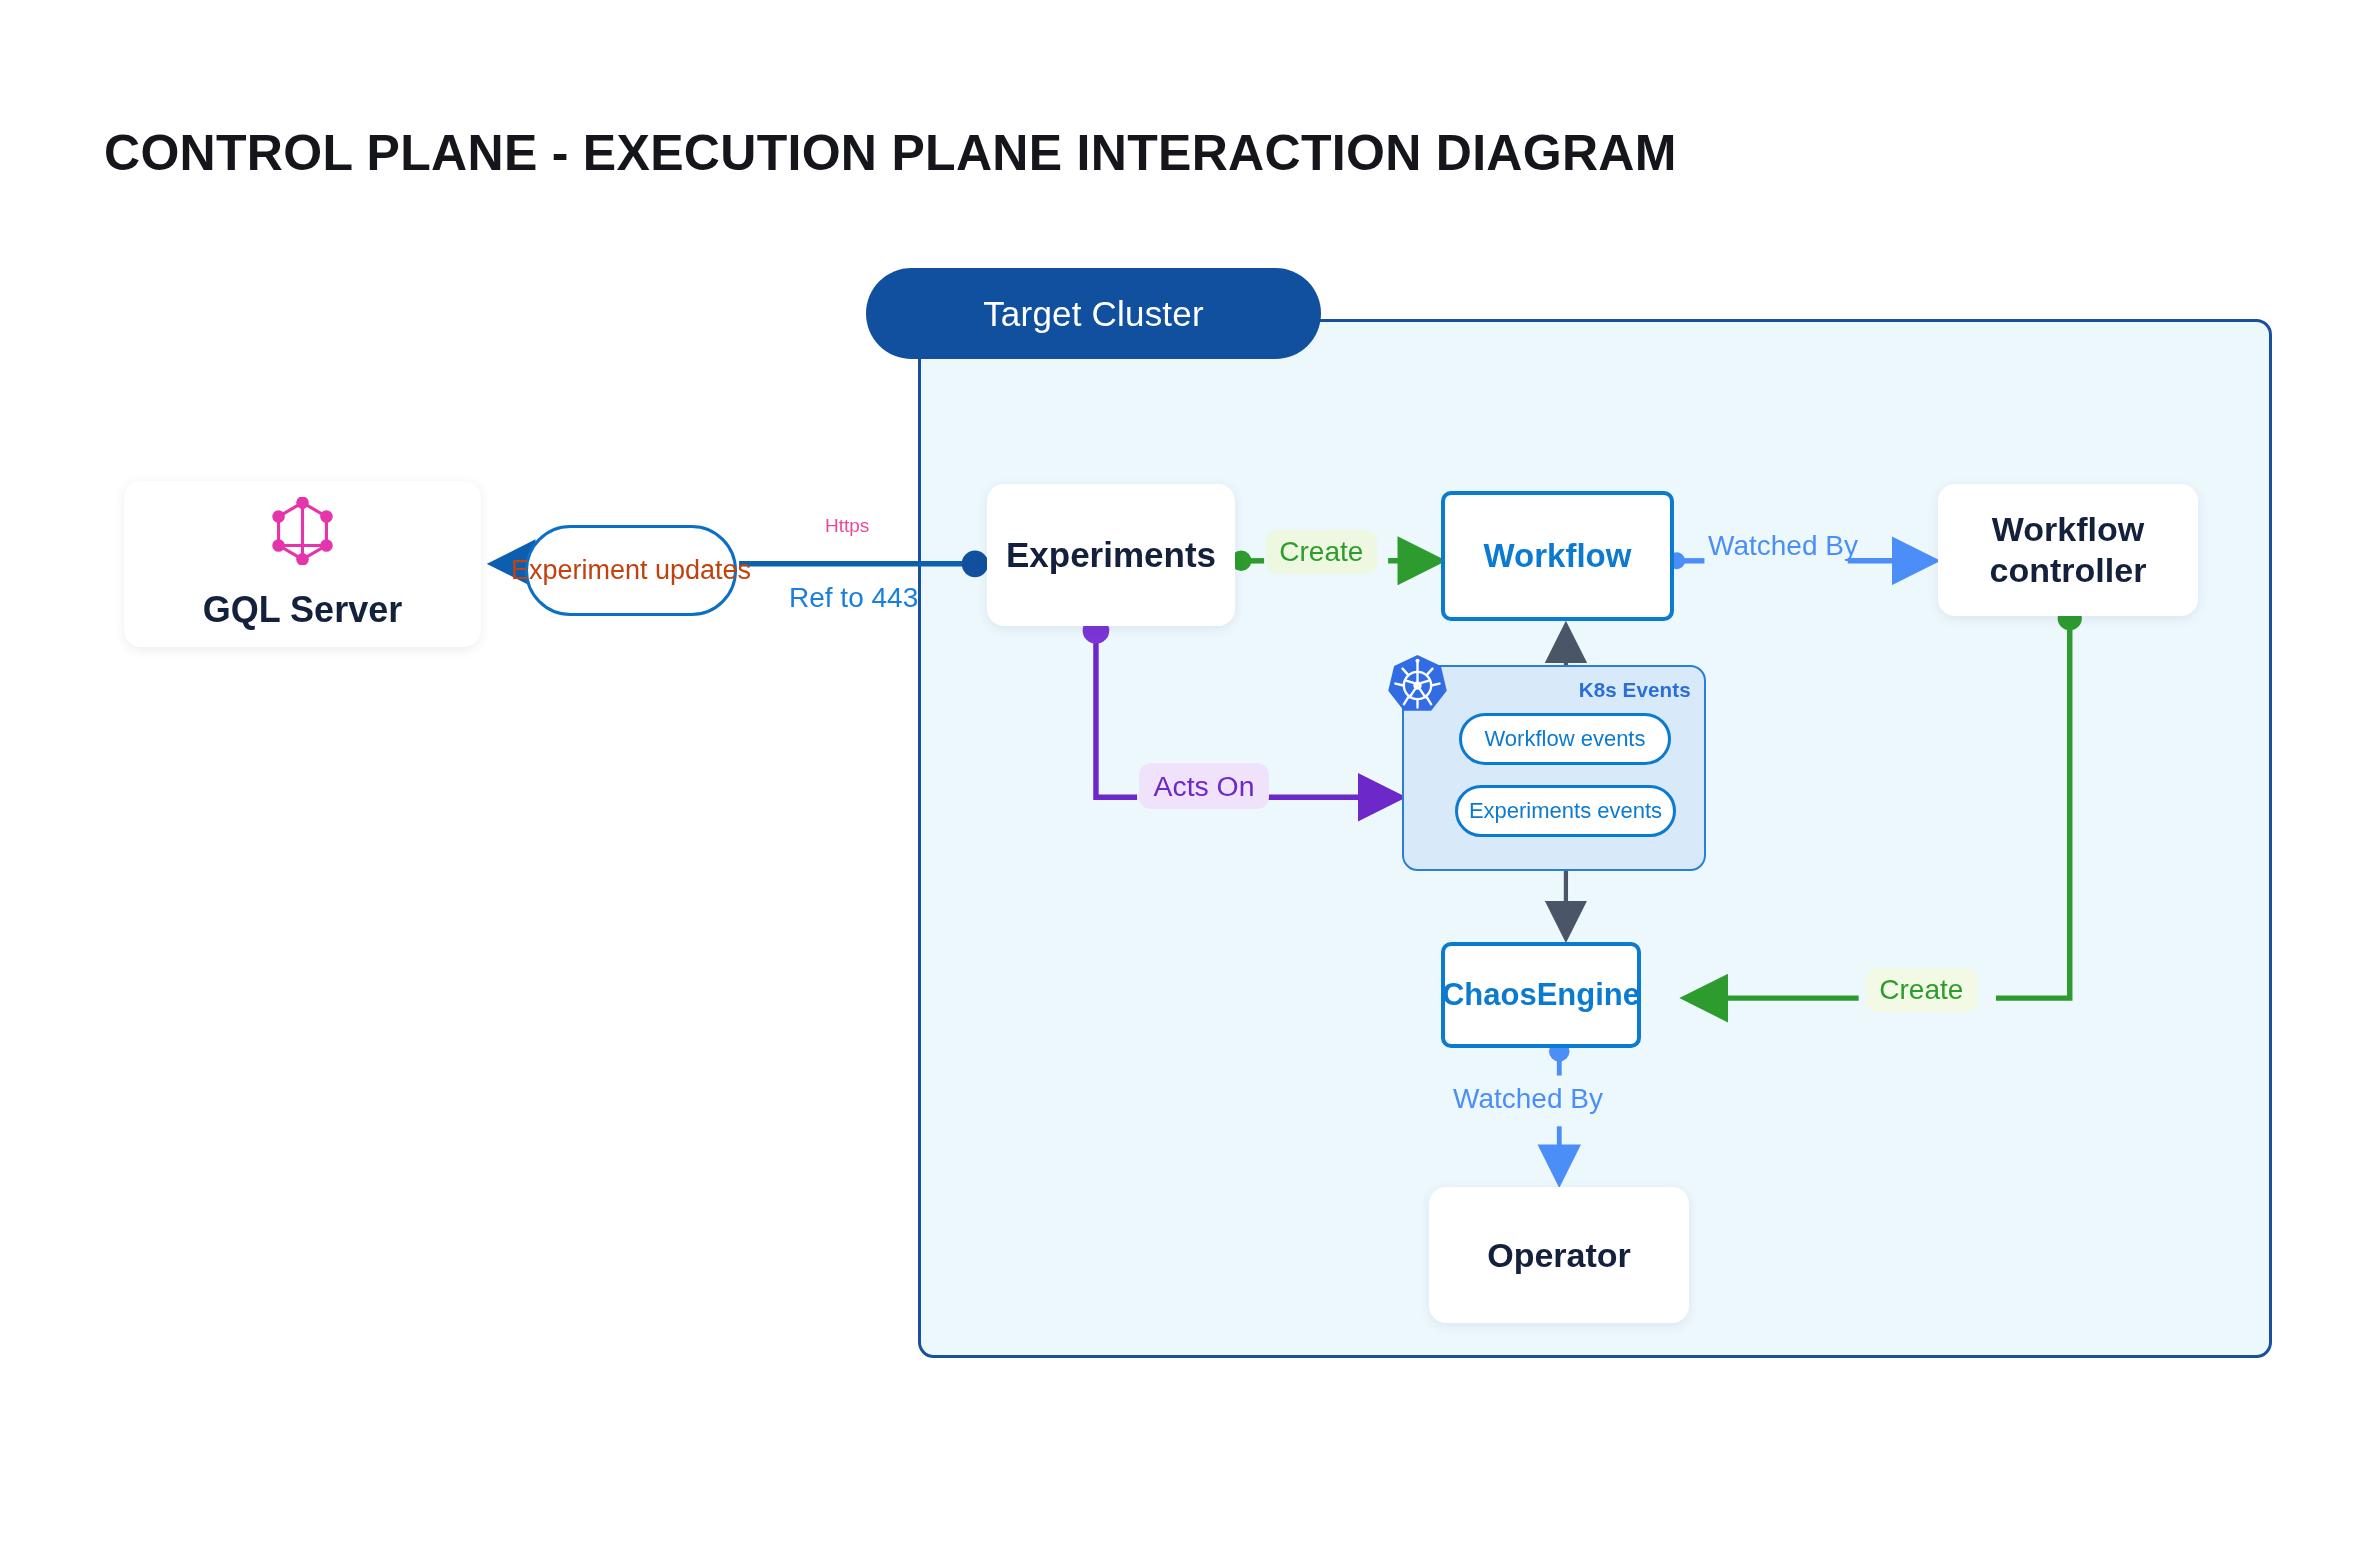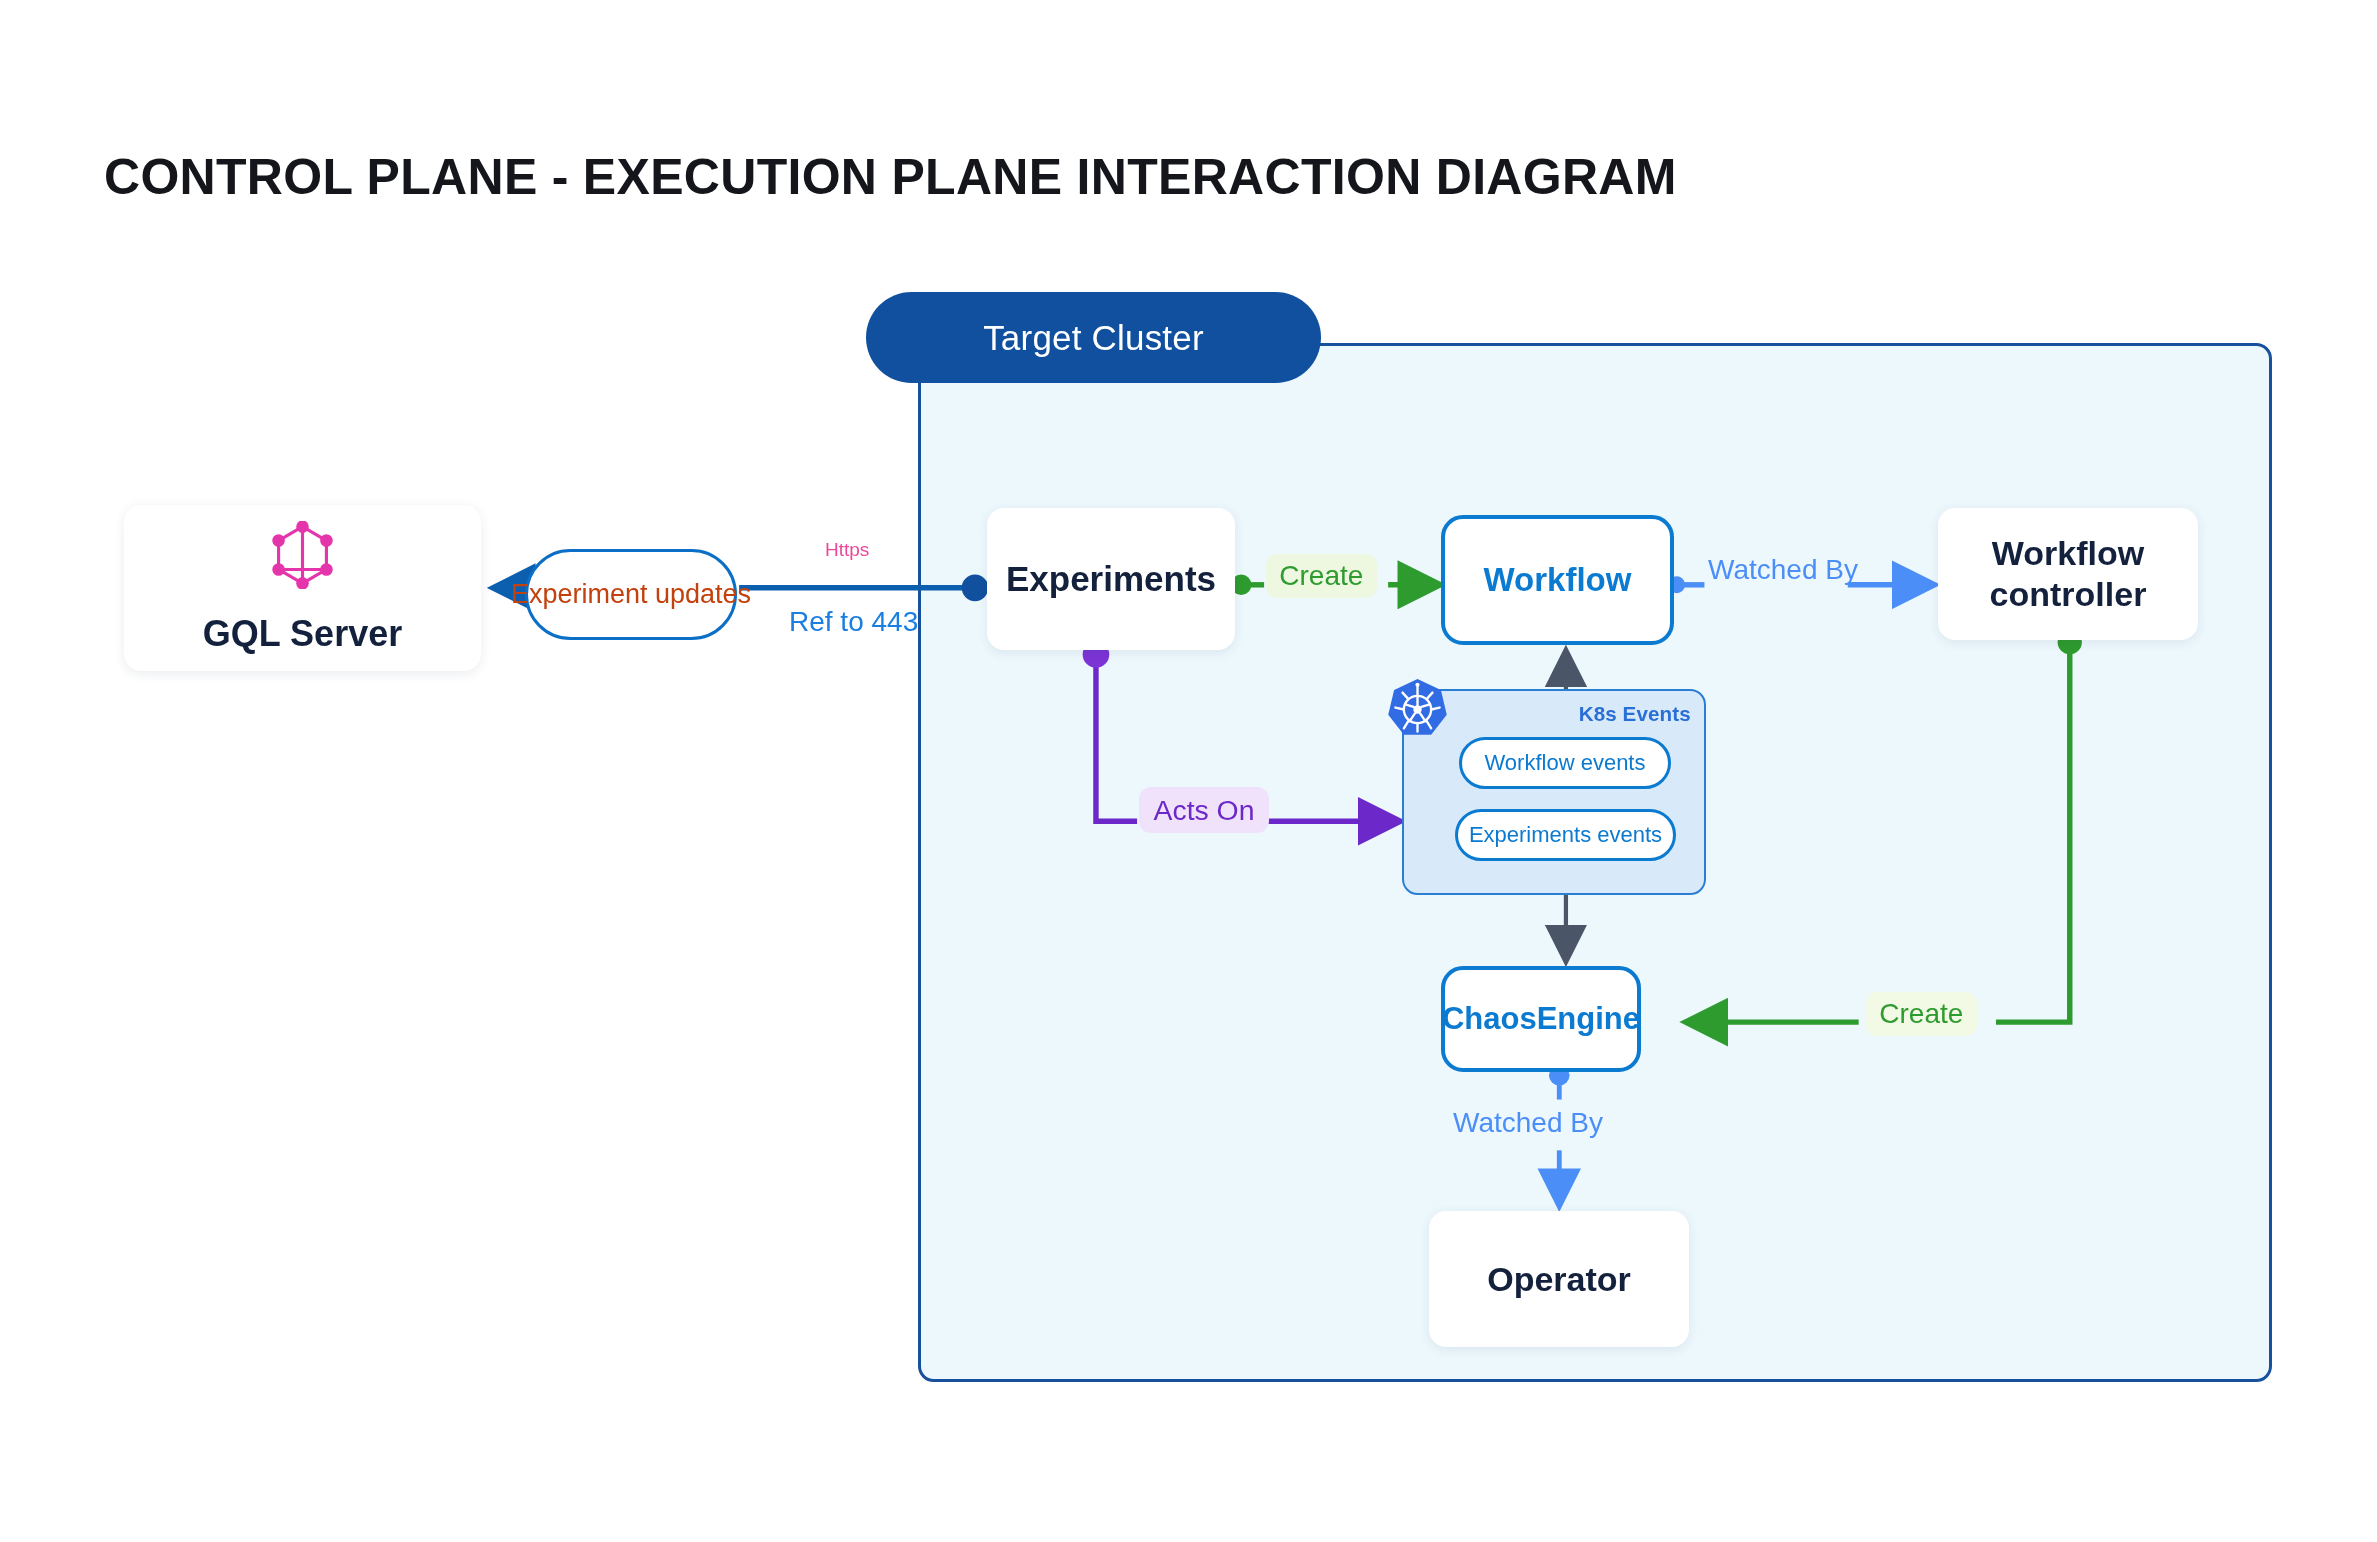--- a/index.html
+++ b/index.html
@@ -5,21 +5,21 @@
   html, body {
     margin: 0; padding: 0;
     background: #ffffff;
   }
   body {
     width: 2377px; height: 1542px;
     position: relative;
     font-family: "Liberation Sans", sans-serif;
     overflow: hidden;
   }
-  #stage { position: absolute; inset: 0; margin-top: 24px; }
+  #stage { position: absolute; inset: 0; }
 
   .page-title {
     position: absolute;
     left: 104px; top: 124px;
     font-size: 50px;
     font-weight: 700;
     letter-spacing: 0.3px;
     color: #14161c;
     white-space: nowrap;
   }
@@ -59,21 +59,21 @@
   .node-white {
     background: #ffffff;
     border-radius: 17px;
     box-shadow: 0 2.4px 11px rgba(30,50,90,0.09);
     color: #14213d;
     font-weight: 700;
   }
   .node-outline {
     background: #ffffff;
     border: 4.2px solid #0b7ad1;
-    border-radius: 22px;
+    border-radius: 10px;
     color: #0b7ad1;
     font-weight: 700;
   }
 
   #node-gql   { left: 124px;  top: 481px;  width: 357px;  height: 166px; font-size: 36px; }
   .gql-inner  { display: flex; align-items: center; gap: 15.7px; flex-direction: column; }
   .gql-label  { font-size: 36px; font-weight: 700; color: #14213d; }
 
   #node-subscriber { left: 987px; top: 484px;  width: 248px; height: 142px; font-size: 35px; }
   #node-workflow   { left: 1441px; top: 491px;  width: 233px; height: 130px; font-size: 33px; }

